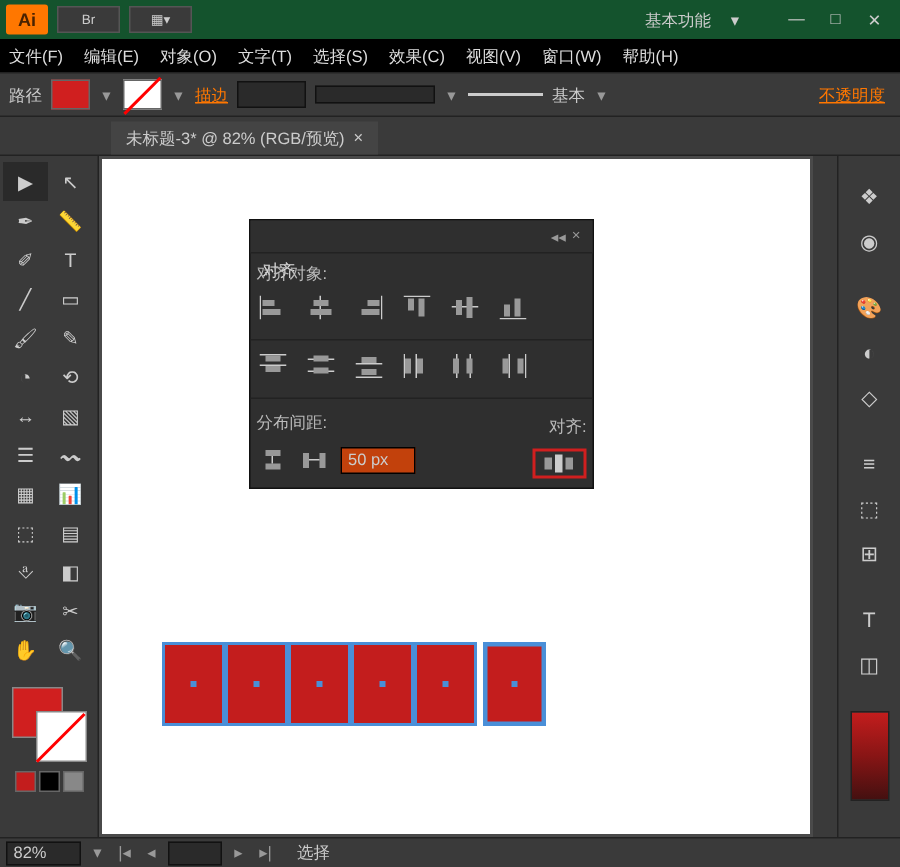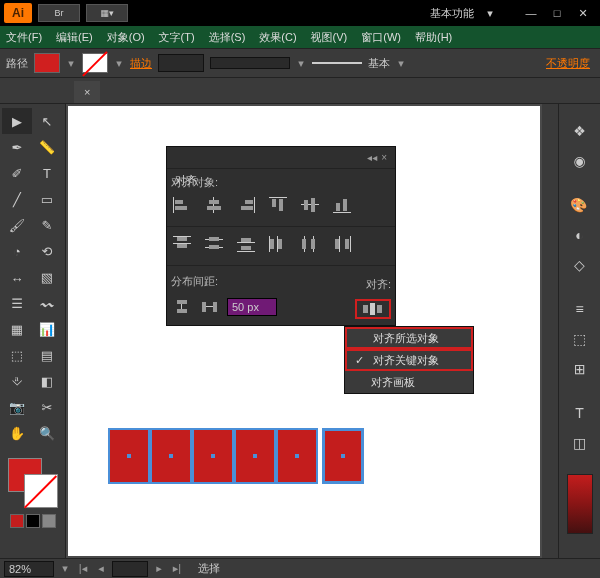--- a/index.html
+++ b/index.html
@@ -1,29 +1,29 @@
 <!DOCTYPE html>
 <html><head>
 <meta charset="utf-8">
 <style>
 * { margin:0; padding:0; box-sizing:border-box; font-family:'Microsoft YaHei',sans-serif; }
 body { width:600px; height:578px; background:#4a4a4a; overflow:hidden; color:#ccc; font-size:11px; }
 
 
-.titlebar { height:26px; background:#000000; display:flex; align-items:center; padding:0 4px; }
+.titlebar { height:26px; background:#14532d; display:flex; align-items:center; padding:0 4px; }
 .app-icon { width:28px; height:20px; background:#ff7700; color:#4a2200; display:flex; align-items:center; justify-content:center; font-weight:bold; font-size:12px; border-radius:2px; }
 .title-btn { width:42px; height:18px; background:#3a3a3a; margin-left:6px; display:flex; align-items:center; justify-content:center; font-size:9px; border:1px solid #555; }
 .title-spacer { flex:1; }
 .title-text { color:#ccc; margin-right:8px; }
 .title-dd { width:16px; height:16px; display:flex; align-items:center; justify-content:center; }
 .window-controls { display:flex; margin-left:20px; }
 .wc-btn { width:26px; height:20px; display:flex; align-items:center; justify-content:center; color:#ccc; font-size:11px; }
 
 
-.menubar { height:22px; background:#14532d; display:flex; align-items:center; padding:0 6px; gap:14px; }
+.menubar { height:22px; background:#000000; display:flex; align-items:center; padding:0 6px; gap:14px; }
 .menu-item { color:#ddd; cursor:default; }
 
 
 .ctrlbar { height:30px; background:#3a3a3a; display:flex; align-items:center; padding:0 6px; gap:6px; border-top:1px solid #222; border-bottom:1px solid #222; }
 .ctrl-label { color:#ccc; }
 .swatch { width:26px; height:20px; border:1px solid #666; }
 .swatch.red { background:#d01f1f; }
 .swatch.none { background:#fff; position:relative; }
 .swatch.none::after { content:""; position:absolute; width:140%; height:2px; background:red; top:50%; left:-20%; transform:rotate(-45deg); }
 .dd { width:10px; height:20px; display:flex; align-items:center; justify-content:center; color:#999; }
@@ -69,21 +69,21 @@
 .panel-tab { height:22px; display:flex; align-items:center; padding:0 8px; background:#2f2f2f; border-bottom:1px solid #222; }
 .panel-tab-label { color:#ddd;margin-top:45px; }
 .panel-tab-icons { margin-left:auto; display:flex; gap:4px; color:#999; font-size:10px; }
 .panel-section { padding:6px 4px; }
 .panel-section-title { color:#bbb; margin-bottom:6px; }
 .icon-row { display:flex; gap:10px; margin-bottom:4px; }
 .align-icon { width:22px; height:18px; display:flex; align-items:center; justify-content:center; position:relative; }
 .align-icon svg { width:18px; height:16px; }
 .panel-divider { height:1px; background:#222; margin:2px 0; }
 .spacing-row { display:flex; align-items:center; gap:6px; }
-.spacing-field { width:50px; height:18px; background:#701a75; border:1px solid #000; color:#ccc; display:flex; align-items:center; padding:0 4px; }
+.spacing-field { width:50px; height:18px; background:#c2410c; border:1px solid #000; color:#ccc; display:flex; align-items:center; padding:0 4px; }
 .align-to-label { margin-left:auto; color:#bbb; }
 .align-to-btn { width:36px; height:20px; border:2px solid #d01f1f; display:flex; align-items:center; justify-content:center; margin-top:4px; margin-left:auto; }
 
 
 .dropdown { position:absolute; left:276px; top:220px; width:130px; background:#3a3a3a; border:1px solid #111; }
 .dd-item { height:22px; display:flex; align-items:center; padding:0 8px; gap:6px; color:#ddd; }
 .dd-item.hl { border:2px solid #d01f1f; }
 .dd-check { width:12px; color:#ddd; }
 
 
@@ -141,20 +141,21 @@
   <div class="stroke-preview"></div>
   <div class="dd">▾</div>
   <div class="brush-line"></div>
   <span class="brush-label">基本</span>
   <div class="dd">▾</div>
   <span class="opacity-label">不透明度</span>
 </div>
 
 <div class="tabbar">
   <div class="tab">
+    <span>未标题-3* @ 82% (RGB/预览)</span>
     <span class="tab-close">×</span>
   </div>
 </div>
 
 <div class="main">
 
   <div class="toolbar">
     <div class="tool-row">
         <div class="tool sel">▶</div>
         <div class="tool">↖</div>
@@ -355,34 +356,20 @@
             <svg width="22" height="14" viewBox="0 0 22 14">
                 <rect x="1" y="3" width="5" height="8" fill="#999"></rect>
                 <rect x="8" y="1" width="5" height="12" fill="#ccc"></rect>
                 <rect x="15" y="3" width="5" height="8" fill="#999"></rect>
               </svg>
           </div>
         </div>
       </div>
     </div>
 
-    <div class="dropdown">
-      <div class="dd-item hl">
-        <span class="dd-check"></span>
-        <span>对齐所选对象</span>
-      </div>
-      <div class="dd-item hl">
-        <span class="dd-check">✓</span>
-        <span>对齐关键对象</span>
-      </div>
-      <div class="dd-item">
-        <span class="dd-check"></span>
-        <span>对齐画板</span>
-      </div>
-    </div>
 
     <div class="artboard-rects">
       <div class="rect-group">
         <div class="rect">
             <div class="h c"></div>
           </div>
         <div class="rect">
             <div class="h c"></div>
           </div>
         <div class="rect">

